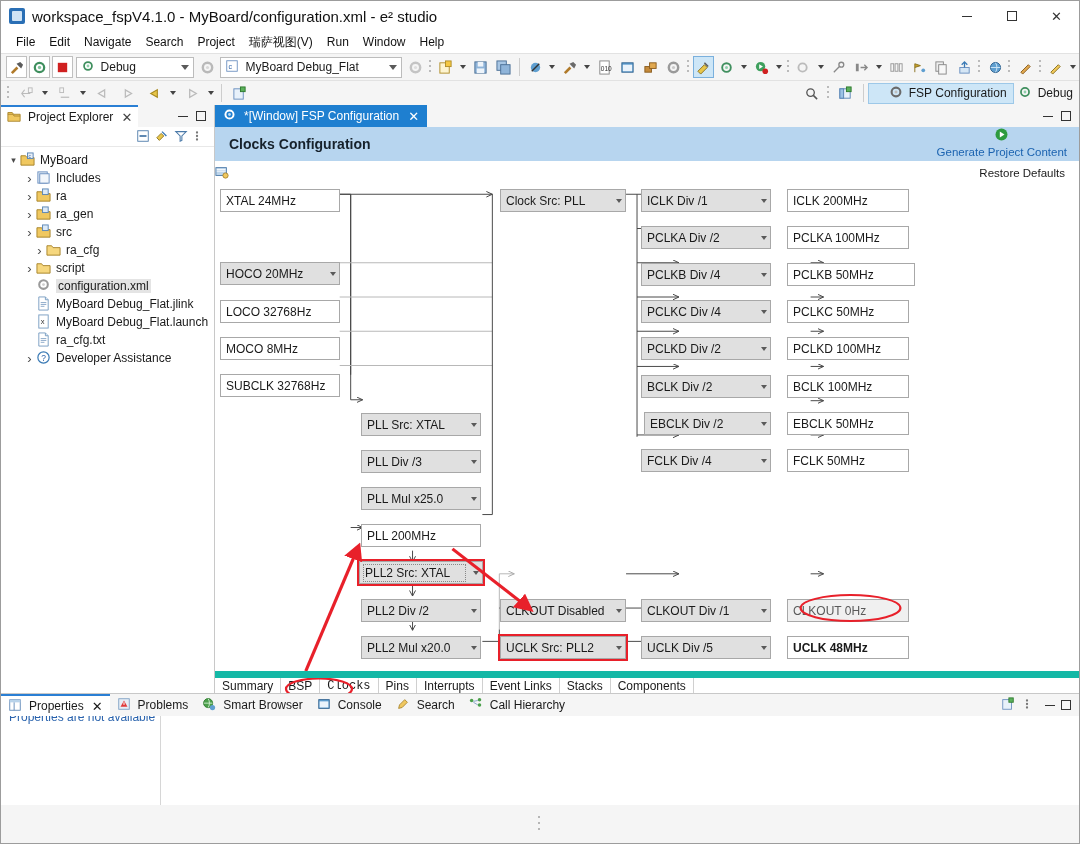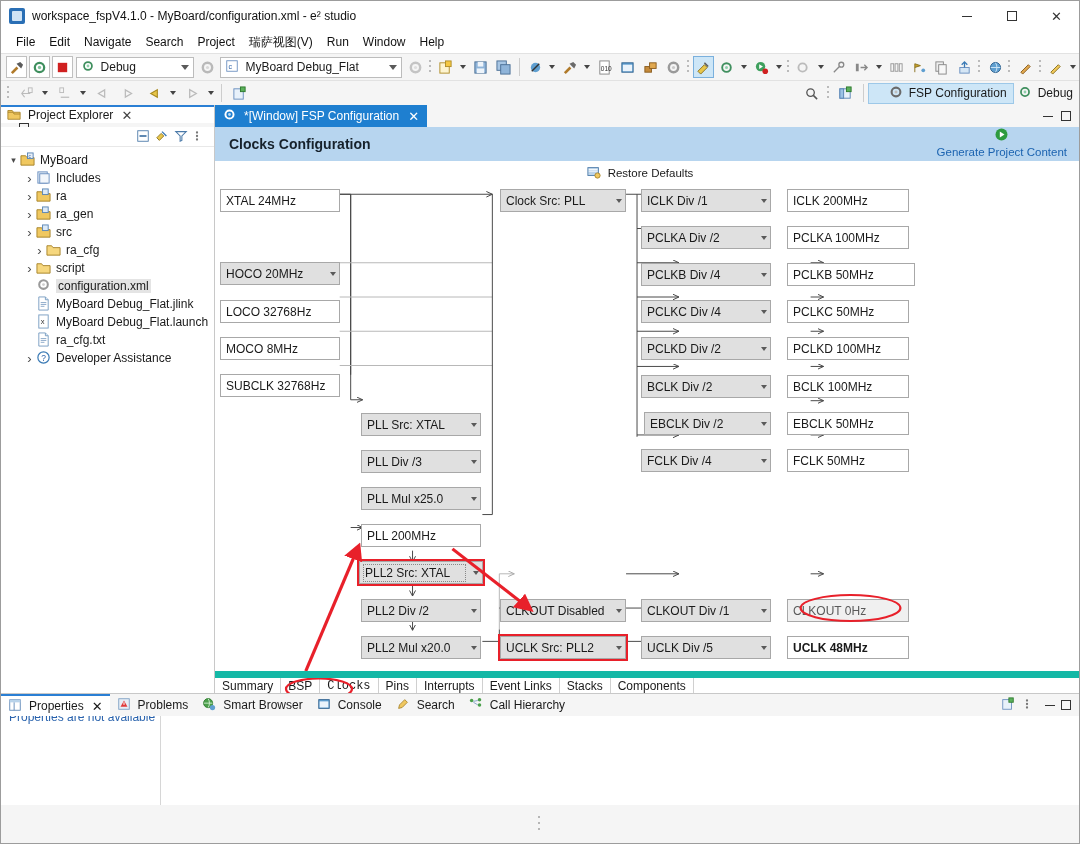--- a/index.html
+++ b/index.html
@@ -11,21 +11,21 @@
     background:#ffffff;
     overflow:hidden;
     position:relative;
   }
   .win { position:absolute; inset:0; border:1px solid #9c9c9c; background:#f5f5f5; display:flex; flex-direction:column; }
 
   
   .titlebar { height:30px; background:#ffffff; display:flex; align-items:center; padding:0 0 0 8px; flex:0 0 auto; }
   .titlebar .app-icon { width:16px; height:16px; background:#2a6fb5; border-radius:2px; position:relative; margin-right:7px; flex:0 0 auto; }
   .titlebar .app-icon:after { content:""; position:absolute; left:3px; top:3px; width:10px; height:10px; background:#cfe3f5; border-radius:1px; }
-  .titlebar .title { font-size:12px; color:#111; white-space:nowrap; }
+  .titlebar .title { font-size:15px; color:#111; white-space:nowrap; }
   .titlebar .spacer { flex:1 1 auto; }
   .wbtns { display:flex; height:30px; }
   .wbtn { width:45px; height:30px; display:flex; align-items:center; justify-content:center; font-size:13px; color:#333; }
   .glyph-min { width:10px; height:1px; background:#333; }
   .glyph-max { width:10px; height:10px; border:1px solid #333; }
 
   
   .menubar { height:22px; display:flex; align-items:center; padding-left:8px; background:#ffffff; flex:0 0 auto; }
   .menubar .mi { padding:2px 7px; font-size:12px; color:#111; }
 
@@ -52,42 +52,42 @@
   
   .ic { width:16px; height:16px; display:inline-block; position:relative; }
   .ic svg { display:block; }
 
   
   .body-area { flex:1 1 auto; display:flex; min-height:0; background:#f5f5f5; }
   .left-col { width:214px; flex:0 0 auto; display:flex; flex-direction:column; background:#fff; border-right:1px solid #c8c8c8;}
   .right-col { flex:1 1 auto; display:flex; flex-direction:column; min-width:0; }
 
   
-  .viewtabs { height:22px; display:flex; align-items:stretch; background:#f5f5f5;flex-direction:column; }
+  .viewtabs { height:22px; display:flex; align-items:stretch; background:#f5f5f5; }
   .viewtab { display:flex; align-items:center; gap:5px; padding:0 6px; background:#fff; border-top:2px solid #2a7fd4; font-size:12px; }
   .viewtab .x { font-size:13px; color:#444; margin-left:3px; }
   .viewtools { display:flex; align-items:center; justify-content:flex-end; gap:3px; height:20px; padding-right:5px; background:#fff; border-bottom:1px solid #e8e8e8;}
   .tree { flex:1 1 auto; background:#fff; padding-top:4px; overflow:hidden; }
   .trow { height:18px; display:flex; align-items:center; font-size:12px; white-space:nowrap; padding-left:6px; }
   .tarrow { width:13px; text-align:center; color:#4a4a4a; font-size:9px; flex:0 0 auto;}
   .tarrow.open:before { content:"\25BE"; }
   .tarrow.closed:before { content:"\203A"; font-size:13px; }
   .tlabel { margin-left:4px; }
   .tlabel.sel { background:#e4e4e4; padding:0 2px; }
 
   
   .editor { flex:1 1 auto; display:flex; flex-direction:column; background:#fff; min-height:0; }
   .etabs { height:22px; display:flex; align-items:stretch; background:#f5f5f5; }
   .etab { display:flex; align-items:center; gap:5px; padding:0 8px; background:#1e7fd0; color:#fff; font-size:12px; }
   .etab .x { margin-left:4px; font-size:13px; }
   .ehead { height:34px; background:#b7d5ef; display:flex; align-items:center; padding:0 14px; position:relative; }
   .ehead h1 { margin:0; font-size:14px; font-weight:bold; color:#16212b; }
   .gen-link { position:absolute; right:12px; top:-2px; text-align:center; color:#1b63b0; font-size:11.5px; line-height:14px; }
   .gen-link .play { display:block; margin:2px auto 0; }
-  .restore { height:24px; display:flex; align-items:center; justify-content:center; gap:5px; padding-right:14px; font-size:11.5px; background:#fff; }
+  .restore { height:24px; display:flex; align-items:center; justify-content:space-between; gap:5px; padding-right:14px; font-size:11.5px; background:#fff; }
   .canvas { flex:1 1 auto; position:relative; background:#fff; overflow:hidden; }
 
   
   .node { position:absolute; height:23px; border:1px solid #a8a8a8; background:#fff;
           display:flex; align-items:center; font-size:12px; padding:0 0 0 5px; white-space:nowrap; }
   .node.sel { background:#e0e0e0; }
   .node.dim { background:#f0f0f0; color:#5a5a5a; }
   .node .lbl { overflow:hidden; text-overflow:clip; flex:1 1 auto; }
   .node .dd { width:18px; display:flex; align-items:center; justify-content:center; flex:0 0 auto; }
   .node.hl { outline:2px solid #e8202a; outline-offset:0px; }

